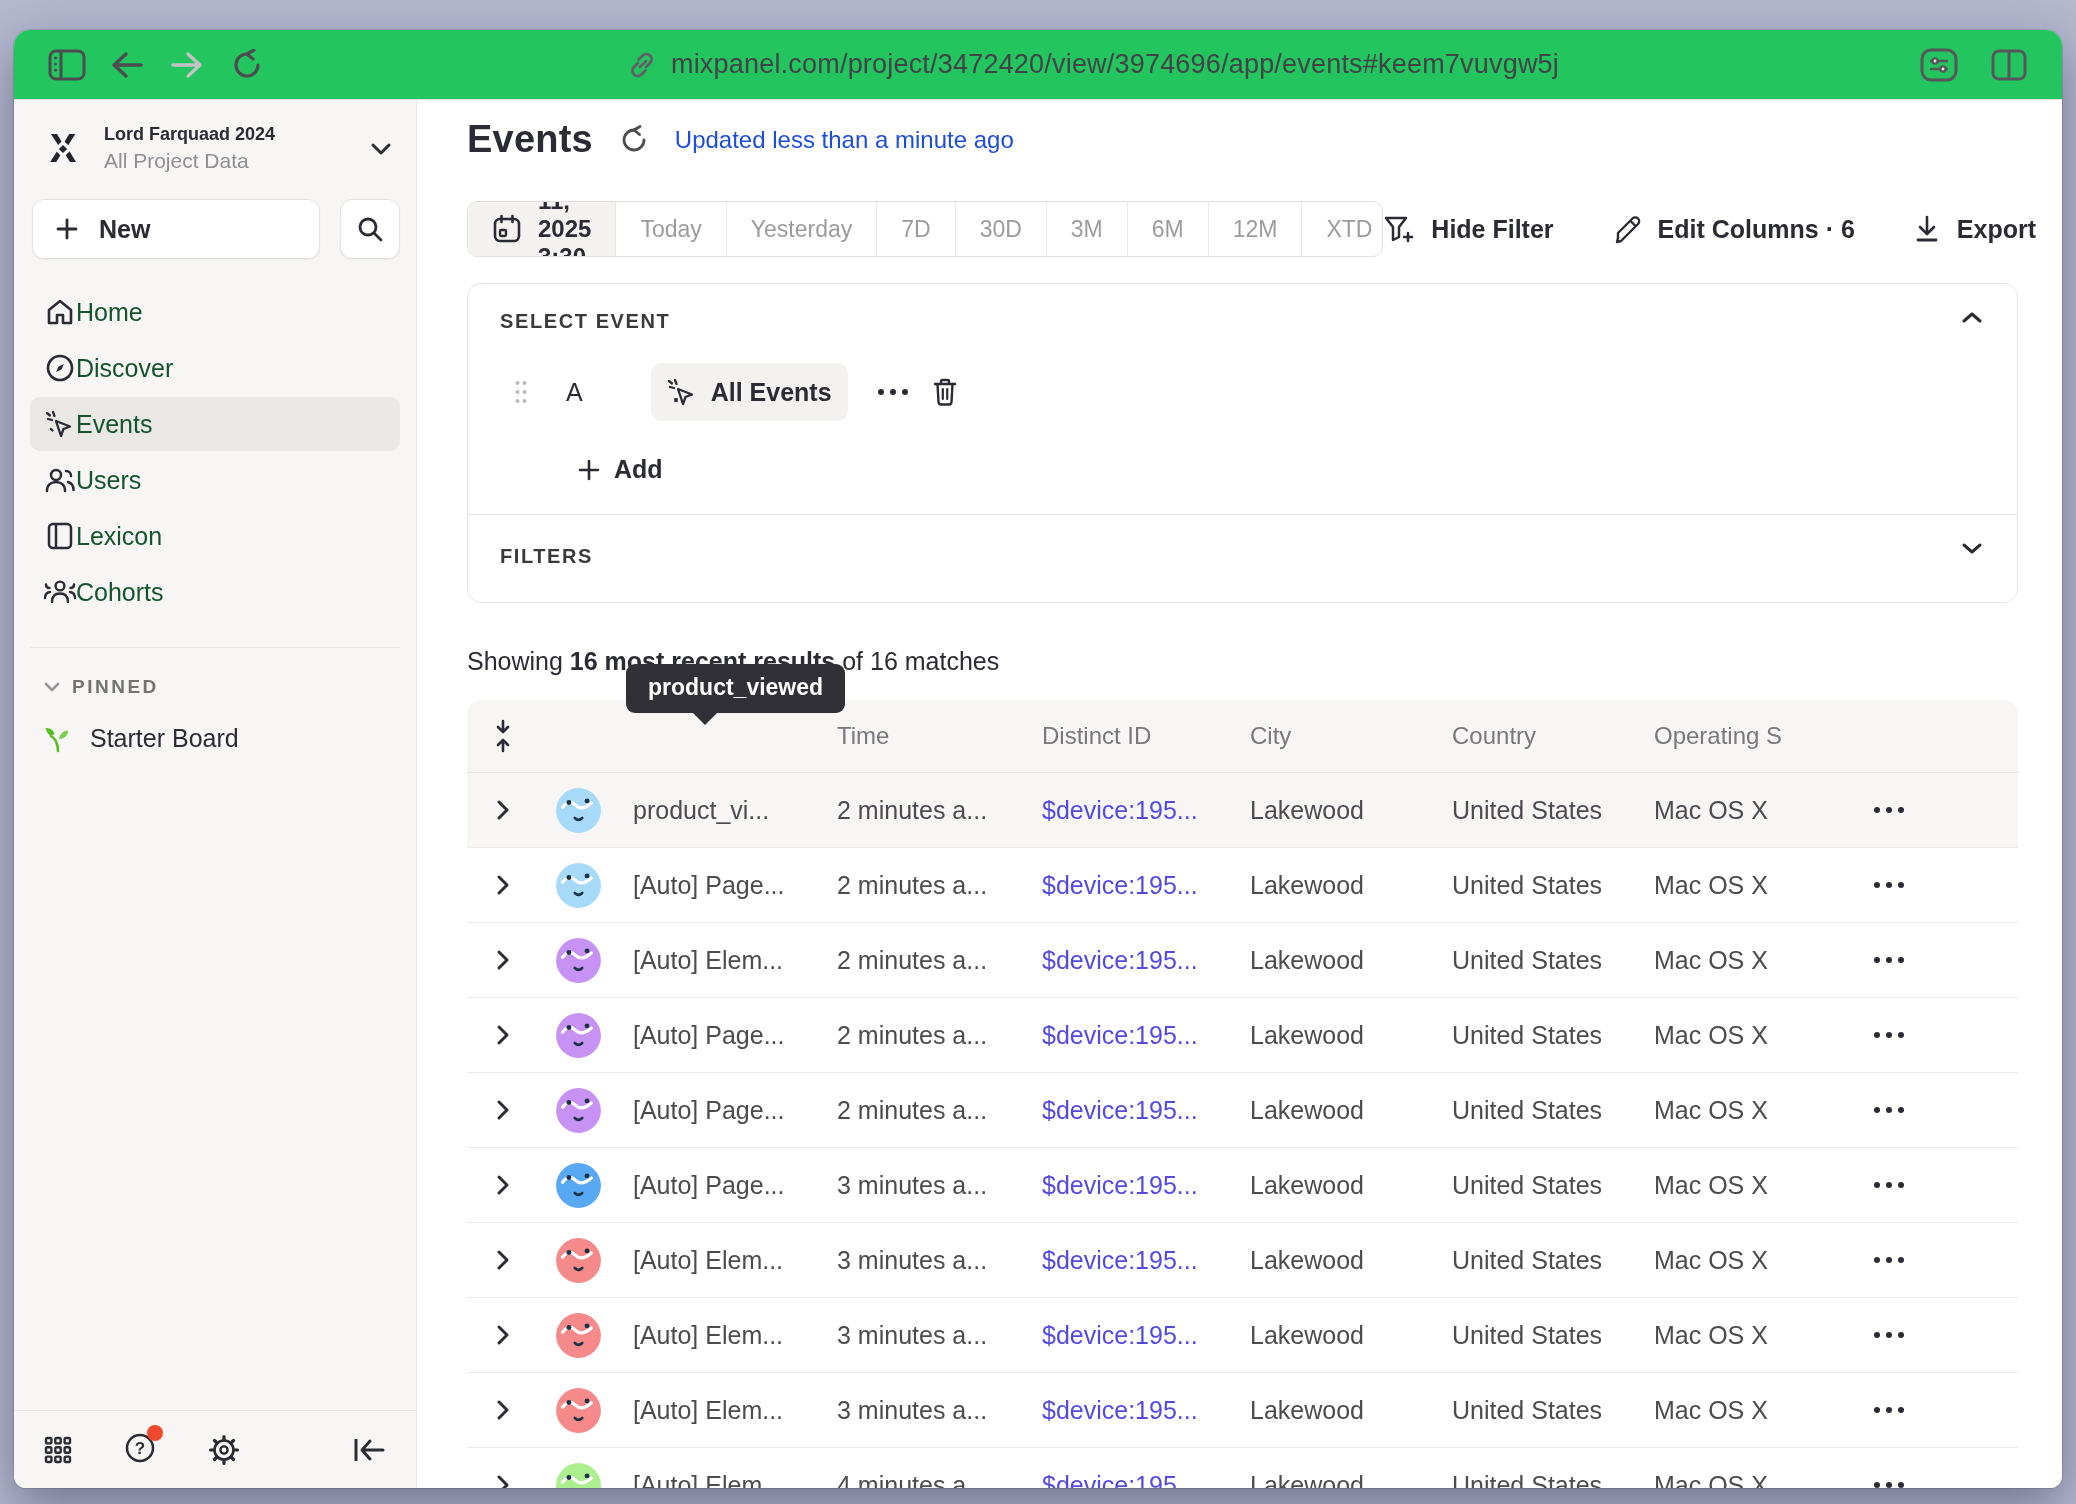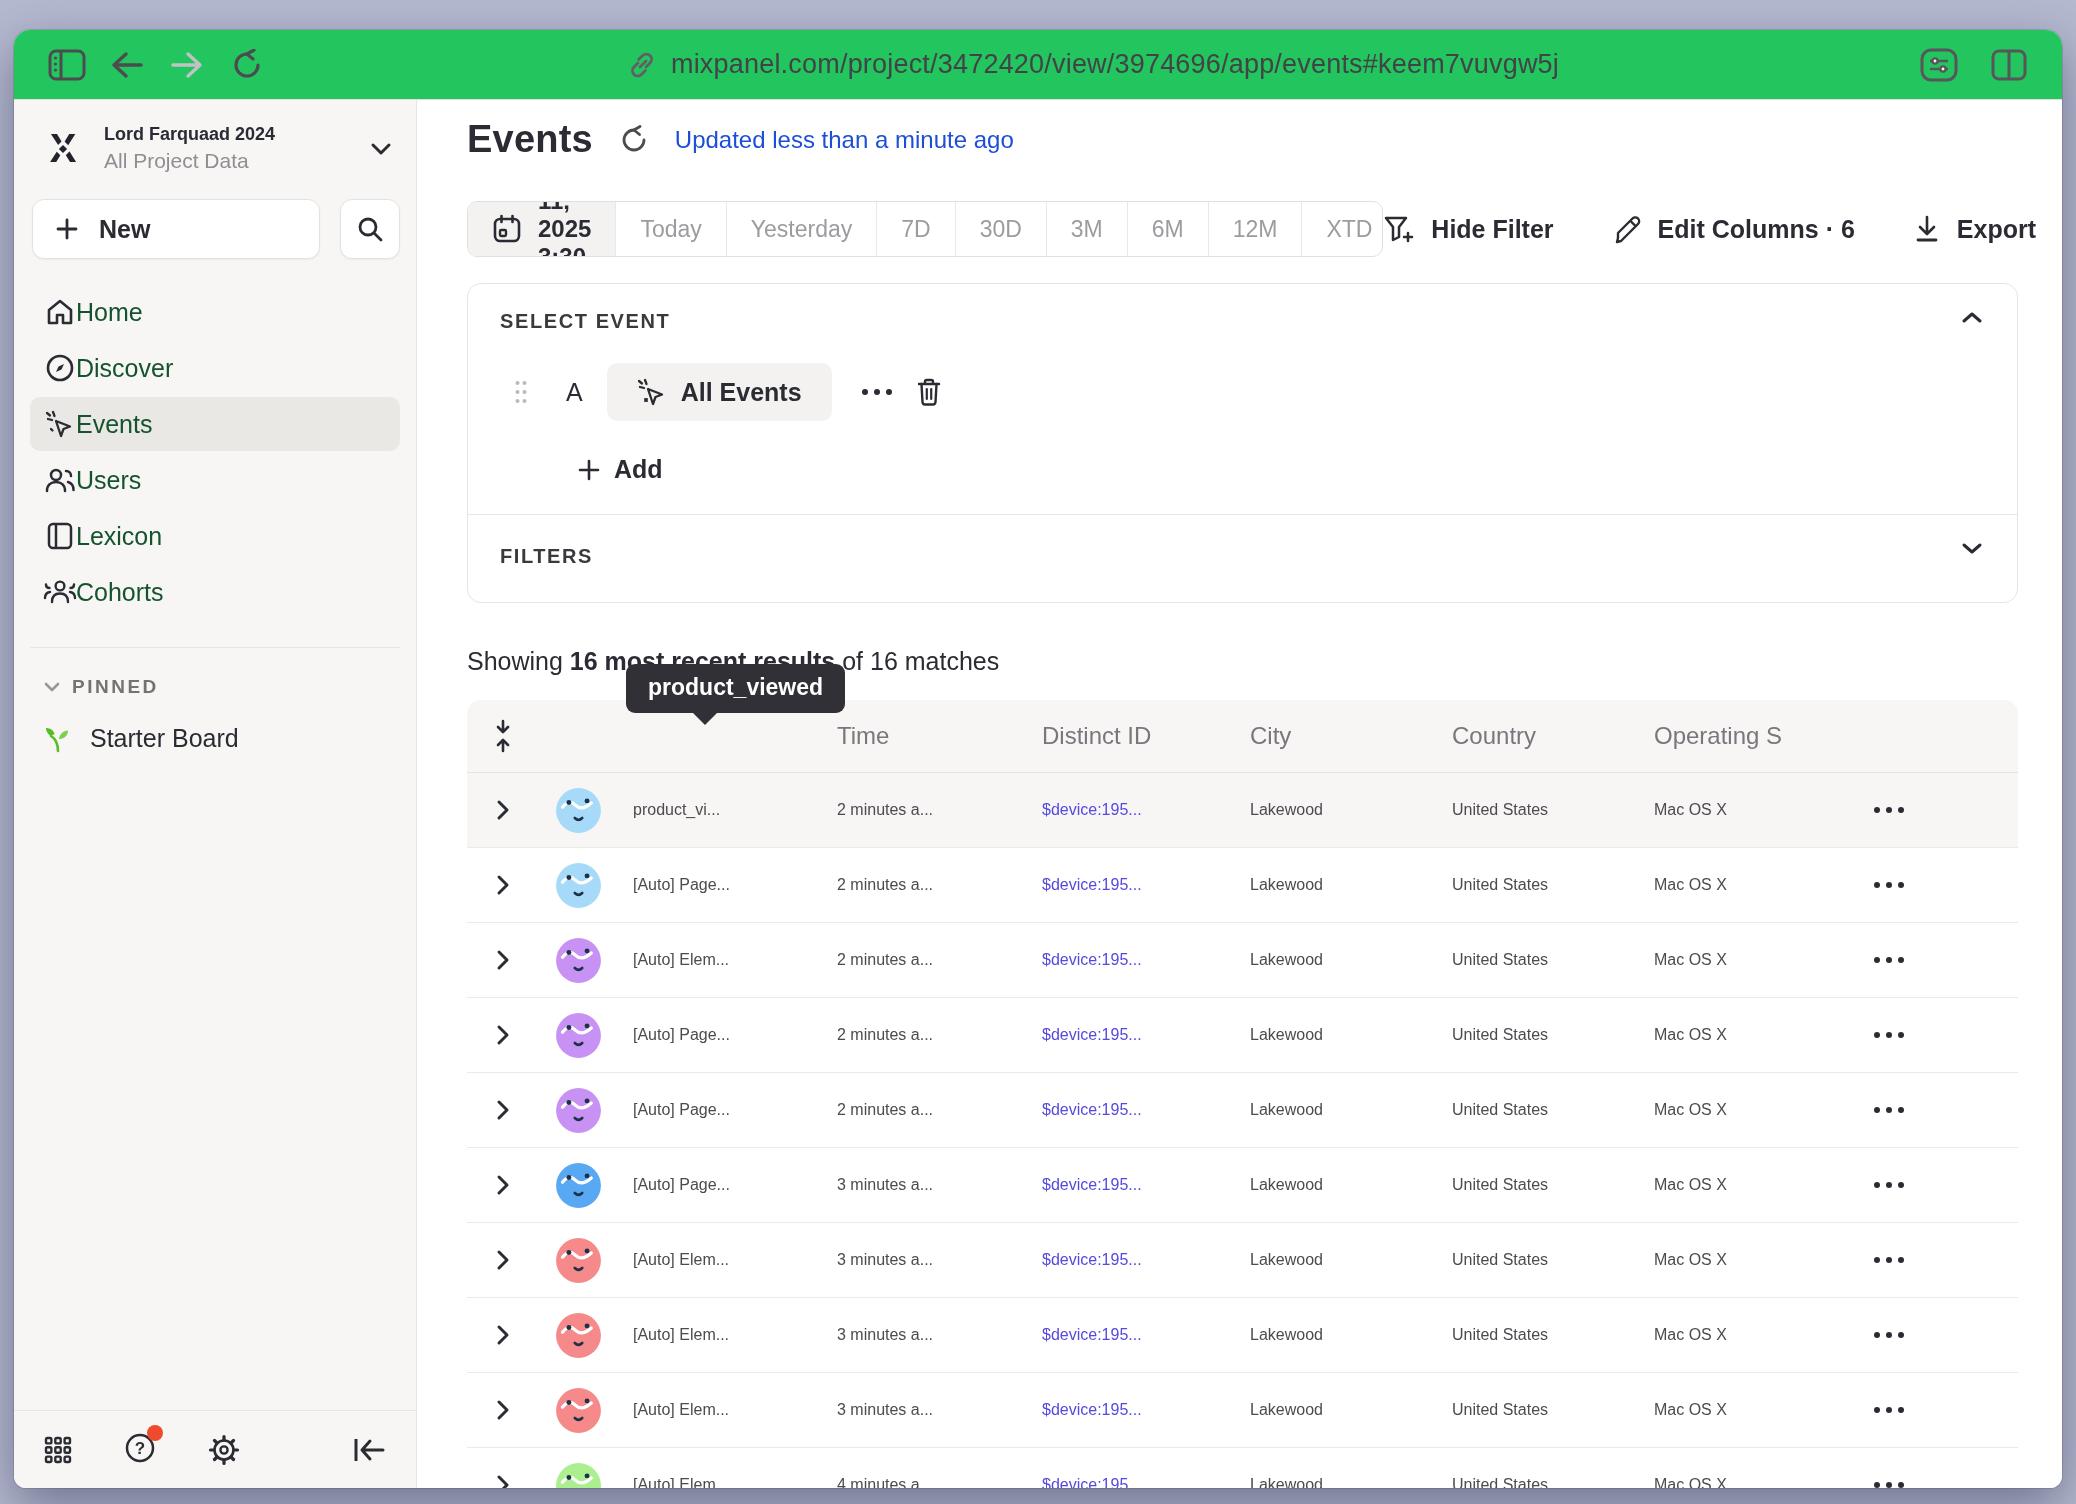--- a/index.html
+++ b/index.html
@@ -86,41 +86,41 @@
 
   
   .query-card { width:1551px; border:1px solid #e6e5e2; border-radius:14px; margin-top:26px; background:#fff; }
   .qc-section { padding:26px 32px 30px 32px; position:relative; }
   .qc-heading { font-size:20px; font-weight:bold; letter-spacing:1.6px; color:#3a3a3e; }
   .qc-chev { position:absolute; right:34px; top:26px; }
   .event-row { display:flex; align-items:center; gap:24px; margin-top:30px; padding-left:14px; }
   .row-letter { font-size:25px; color:#2b2b33; margin-left:14px; }
   .event-chip {
     display:flex; align-items:center; gap:14px; background:#f3f2f0; border-radius:10px;
-    padding:14px 30px; font-size:25px; font-weight:600; color:#2b2b33;
+    padding:14px 16px; font-size:25px; font-weight:600; color:#2b2b33;margin-left:44px;
   }
   .dots3 { display:flex; gap:6px; margin-left:6px; }
   .dots3 i { width:6px; height:6px; border-radius:50%; background:#2b2b33; }
   .add-row { display:flex; align-items:center; gap:14px; margin-top:34px; padding-left:78px; font-size:25px; color:#2b2b33; font-weight:600; }
   .qc-divider { height:1px; background:#e9e8e6; }
   .qc-filters { padding:30px 32px 34px 32px; position:relative; }
 
   
   .results-line { margin-top:44px; font-size:25px; color:#2b2b33; }
   .results-line b { font-weight:bold; }
 
   
   .events-table { width:1551px; margin-top:24px; }
   .t-grid { display:grid; grid-template-columns:72px 86px 204px 205px 208px 202px 202px 198px 1fr; align-items:center; }
   .t-header { height:72px; background:#f7f6f5; border-radius:14px 14px 0 0; }
   .t-header .th { font-size:24px; color:#77777c; padding-left:8px; }
   .collapse-cell { display:flex; justify-content:center; }
   .t-row { height:75px; border-top:1px solid #ebeae8; background:#fff; }
   .t-row.row-hover { background:#f7f6f5; border-top-color:#e4e3e1; }
-  .td { font-size:16px; color:#4b4b50; padding-left:8px; white-space:nowrap; overflow:hidden; }
+  .td { font-size:25px; color:#4b4b50; padding-left:8px; white-space:nowrap; overflow:hidden; }
   .td.link { color:#5549e0; }
   .chev-cell { display:flex; justify-content:center; color:#2b2b33; }
   .avatar-cell { display:flex; justify-content:flex-start; padding-left:16px; }
   .actions-cell { display:flex; padding-left:30px; }
   .row-dots { display:flex; gap:6px; }
   .row-dots i { width:6px; height:6px; border-radius:50%; background:#2b2b33; }
 
   
   .tooltip {
     position:absolute; left:209px; top:564px; background:#313036; color:#fff;

